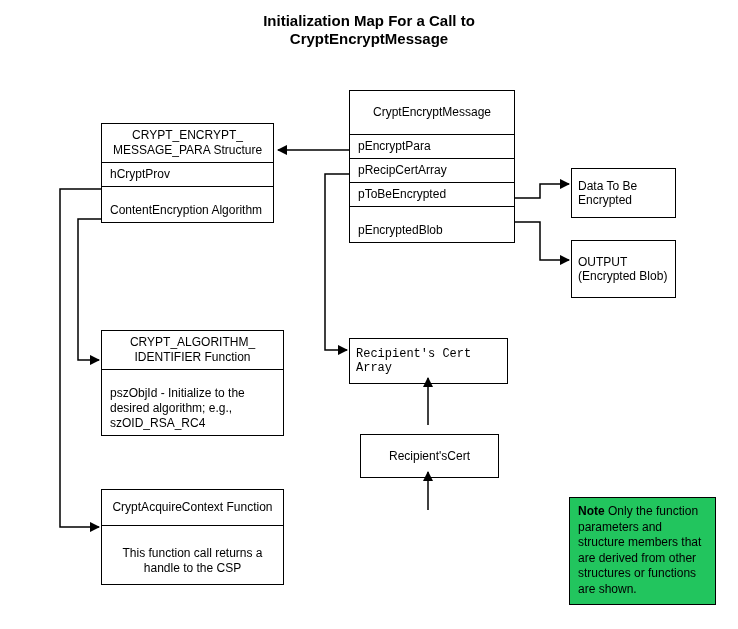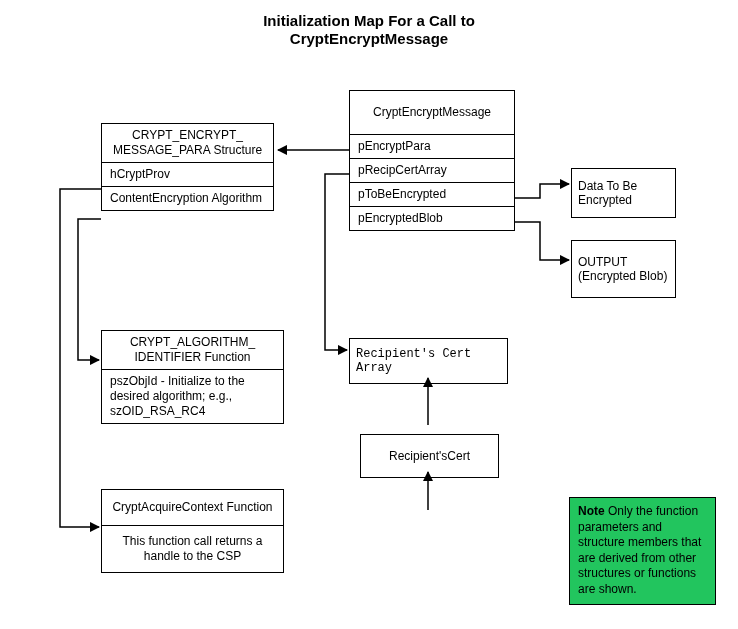--- a/index.html
+++ b/index.html
@@ -30,21 +30,21 @@
     box-sizing: border-box;
   }
   .hdr, .cell {
     border-bottom: 1px solid #000;
     padding: 4px 8px;
     box-sizing: border-box;
     text-align: left;
     line-height: 1.25;
   }
   .hdr { text-align: center; }
-  .cell.last, .hdr.last { border-bottom: none; }
+  .cell.last, .hdr.last { border-bottom: none; margin-top: 12px; }
   .simple {
     display: flex;
     align-items: center;
     justify-content: center;
     text-align: left;
     padding: 6px;
     box-sizing: border-box;
     margin-top: 9px;
   }
   .note {

